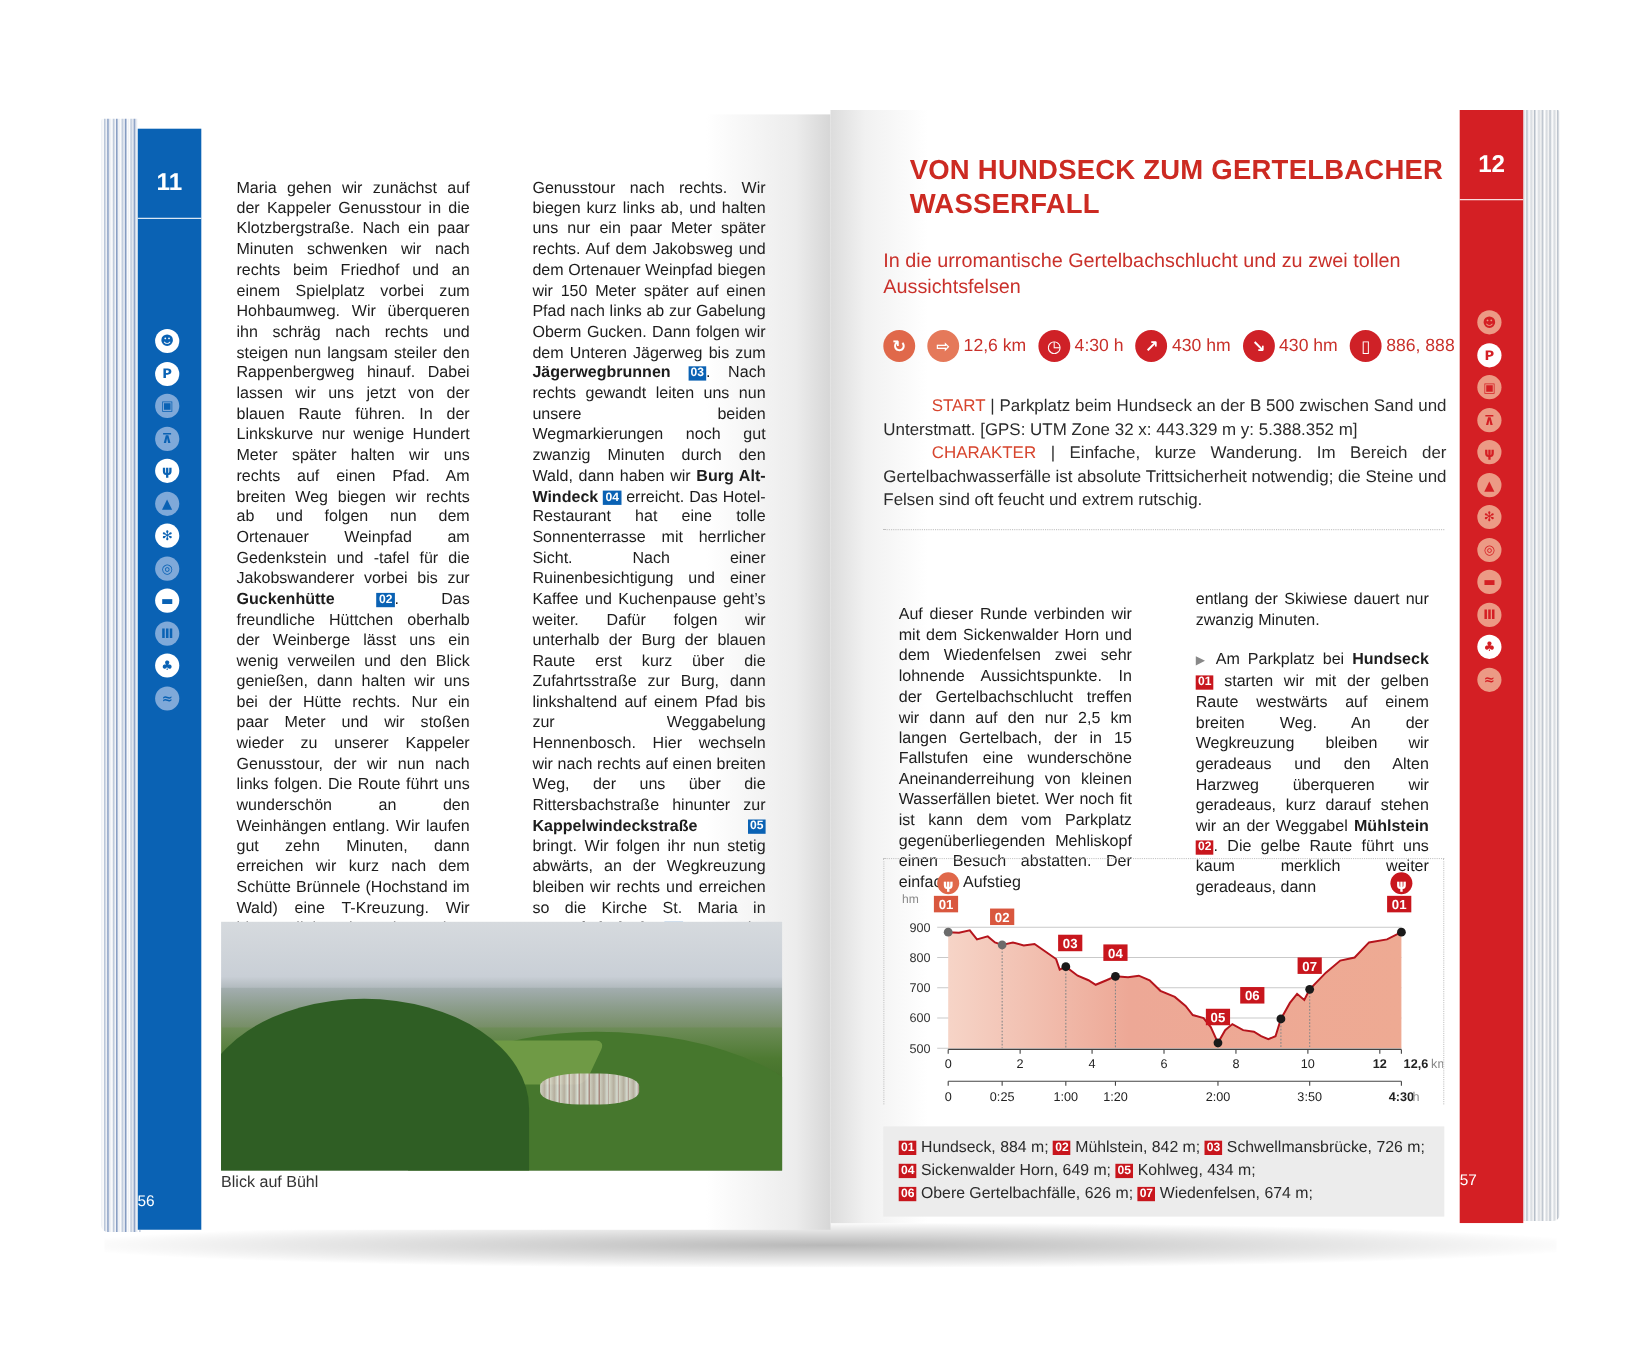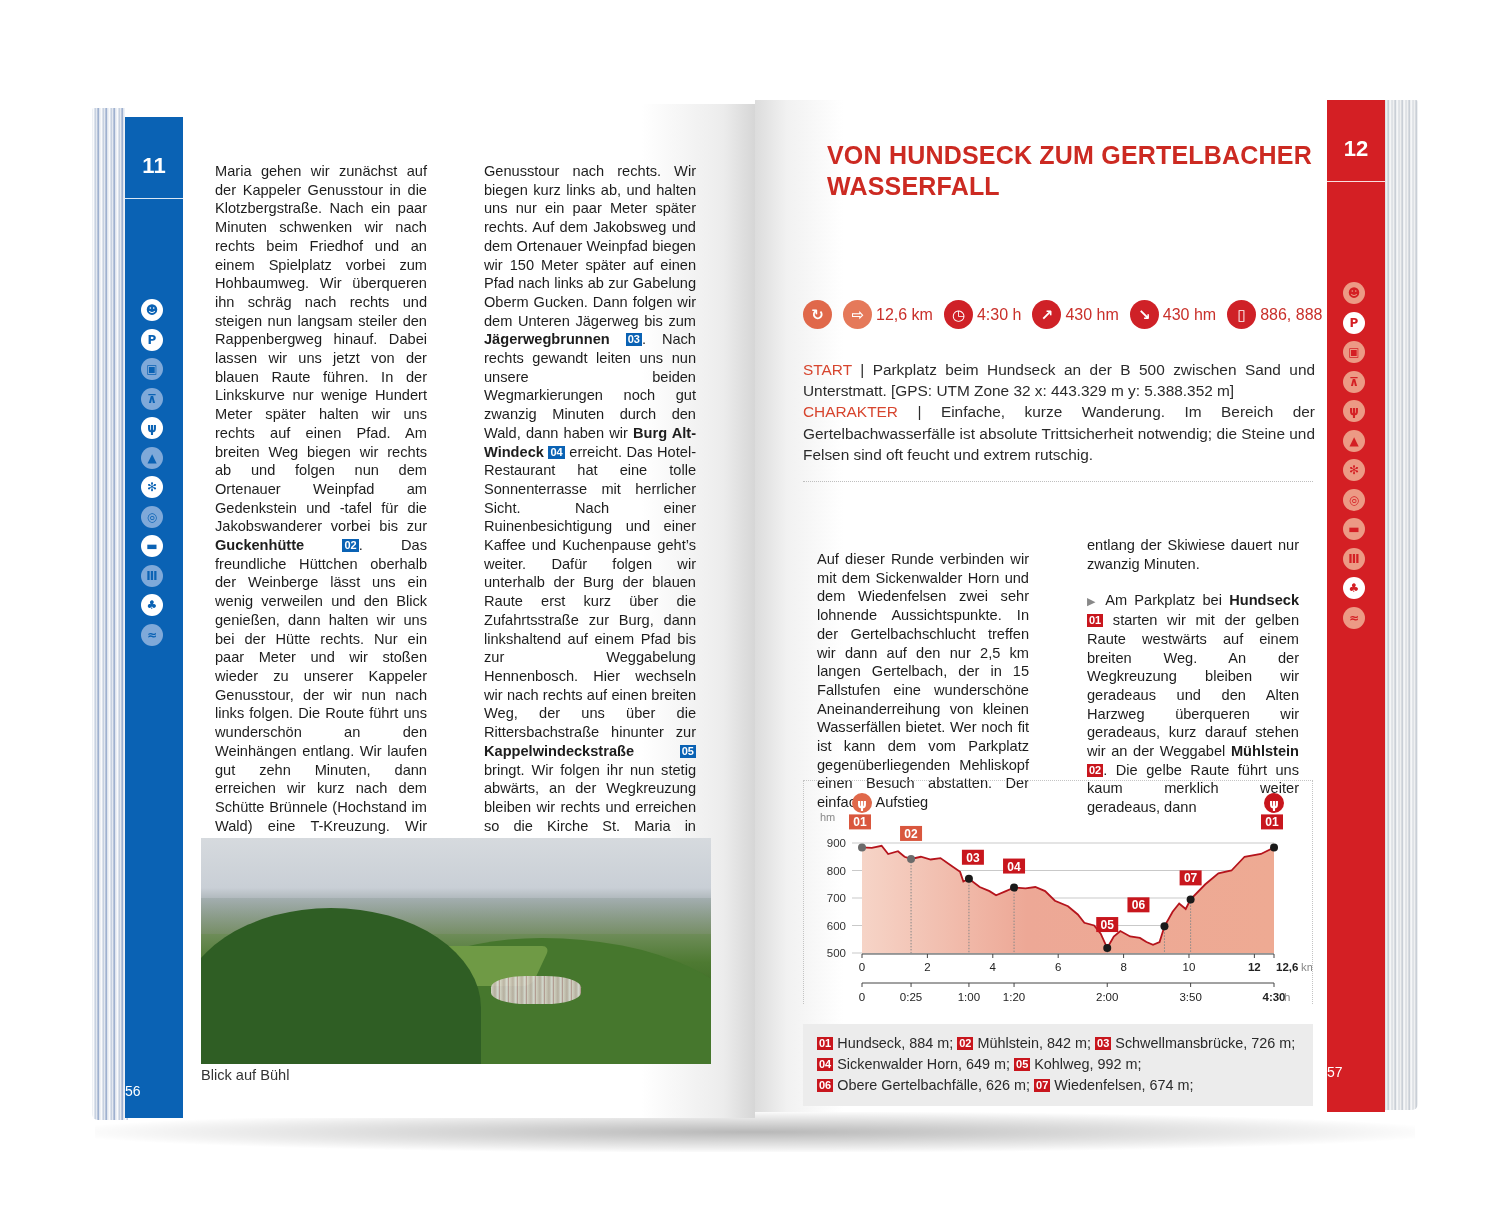--- a/index.html
+++ b/index.html
@@ -56,21 +56,21 @@
   .subtitle { position: absolute; left: 48px; top: 126px; width: 520px; font: 18px "Liberation Sans", sans-serif; line-height: 23px; color: #c9302a; }
 
   .stats { position: absolute; left: 48px; top: 200px; display: flex; align-items: center; gap: 6px; font: 16px "Liberation Sans", sans-serif; color: #c9302a; }
   .stat { display: flex; align-items: center; gap: 4px; margin-right: 5px; }
   .stat .ico { width: 29px; height: 29px; border-radius: 50%; display: flex; align-items: center; justify-content: center; color: #fff; font: bold 15px "DejaVu Sans", sans-serif; }
   .ico.c1 { background: #e0684a; }
   .ico.c2 { background: #e5795a; }
   .ico.c3 { background: #cf2127; }
 
   .info { position: absolute; left: 48px; top: 259px; width: 512px; font: 15.4px "Liberation Sans", sans-serif; line-height: 21.2px; color: #2b2b2b; text-align: justify; }
-  .info .lbl { color: #d7452e; }
+  .info .lbl { color: #d7452e; margin-left: 44px; }
   .dotline { position: absolute; left: 48px; width: 510px; border-top: 1.5px dotted #bfbfbf; }
 
   .chart-box { position: absolute; left: 48px; top: 680px; width: 510px; height: 224px; border: 1.5px dotted #c4c4c4; border-bottom: none; }
   .legend { position: absolute; left: 48px; top: 924px; width: 510px; height: 82px; background: #ececec; padding: 9px 14px; font: 14.4px "Liberation Sans", sans-serif; line-height: 21px; color: #2a2a2a; }
 </style>
 </head>
 <body>
 
 <div class="shadow"></div>
 <div class="edge-left"></div>
@@ -128,20 +128,21 @@
         <div class="icon off">◎</div>
         <div class="icon off">▬</div>
         <div class="icon off">Ⅲ</div>
         <div class="icon on">♣</div>
         <div class="icon off">≈</div>
       </div>
     <div class="page-no">57</div>
   </div>
 
   <h1 class="title">VON HUNDSECK ZUM GERTELBACHER WASSERFALL</h1>
+  <h2 class="subtitle">In die urromantische Gertelbachschlucht und zu zwei tollen Aussichtsfelsen</h2>
 
   <div class="stats">
     <div class="stat">
         <span class="ico c1">↻</span>
       </div>
     <div class="stat">
         <span class="ico c2">⇨</span>
         <span>12,6 km</span>
       </div>
     <div class="stat">
@@ -264,16 +265,16 @@
         <text x="468" y="45.400000000000006" font-size="12" font-weight="bold" text-anchor="middle" fill="#fff" font-family="Liberation Sans, sans-serif">01</text>
         <circle cx="58" cy="22" r="10" fill="#e0684a"></circle>
         <text x="58" y="27" font-size="12" font-weight="bold" text-anchor="middle" fill="#fff" font-family="DejaVu Sans, sans-serif">ψ</text>
         <circle cx="470" cy="22" r="10" fill="#c8161d"></circle>
         <text x="470" y="27" font-size="12" font-weight="bold" text-anchor="middle" fill="#fff" font-family="DejaVu Sans, sans-serif">ψ</text>
       </svg>
   </div>
 
   <div class="legend" id="legend">
       <div><span class="wp wp-red">01</span><span> Hundseck, 884 m; </span><span class="wp wp-red">02</span><span> Mühlstein, 842 m; </span><span class="wp wp-red">03</span><span> Schwellmansbrücke, 726 m; </span></div>
-      <div><span class="wp wp-red">04</span><span> Sickenwalder Horn, 649 m; </span><span class="wp wp-red">05</span><span> Kohlweg, 992 m; </span></div>
+      <div><span class="wp wp-red">04</span><span> Sickenwalder Horn, 649 m; </span><span class="wp wp-red">05</span><span> Kohlweg, 434 m; </span></div>
       <div><span class="wp wp-red">06</span><span> Obere Gertelbachfälle, 626 m; </span><span class="wp wp-red">07</span><span> Wiedenfelsen, 674 m; </span></div>
     </div>
 </div>
 
 </body></html>

